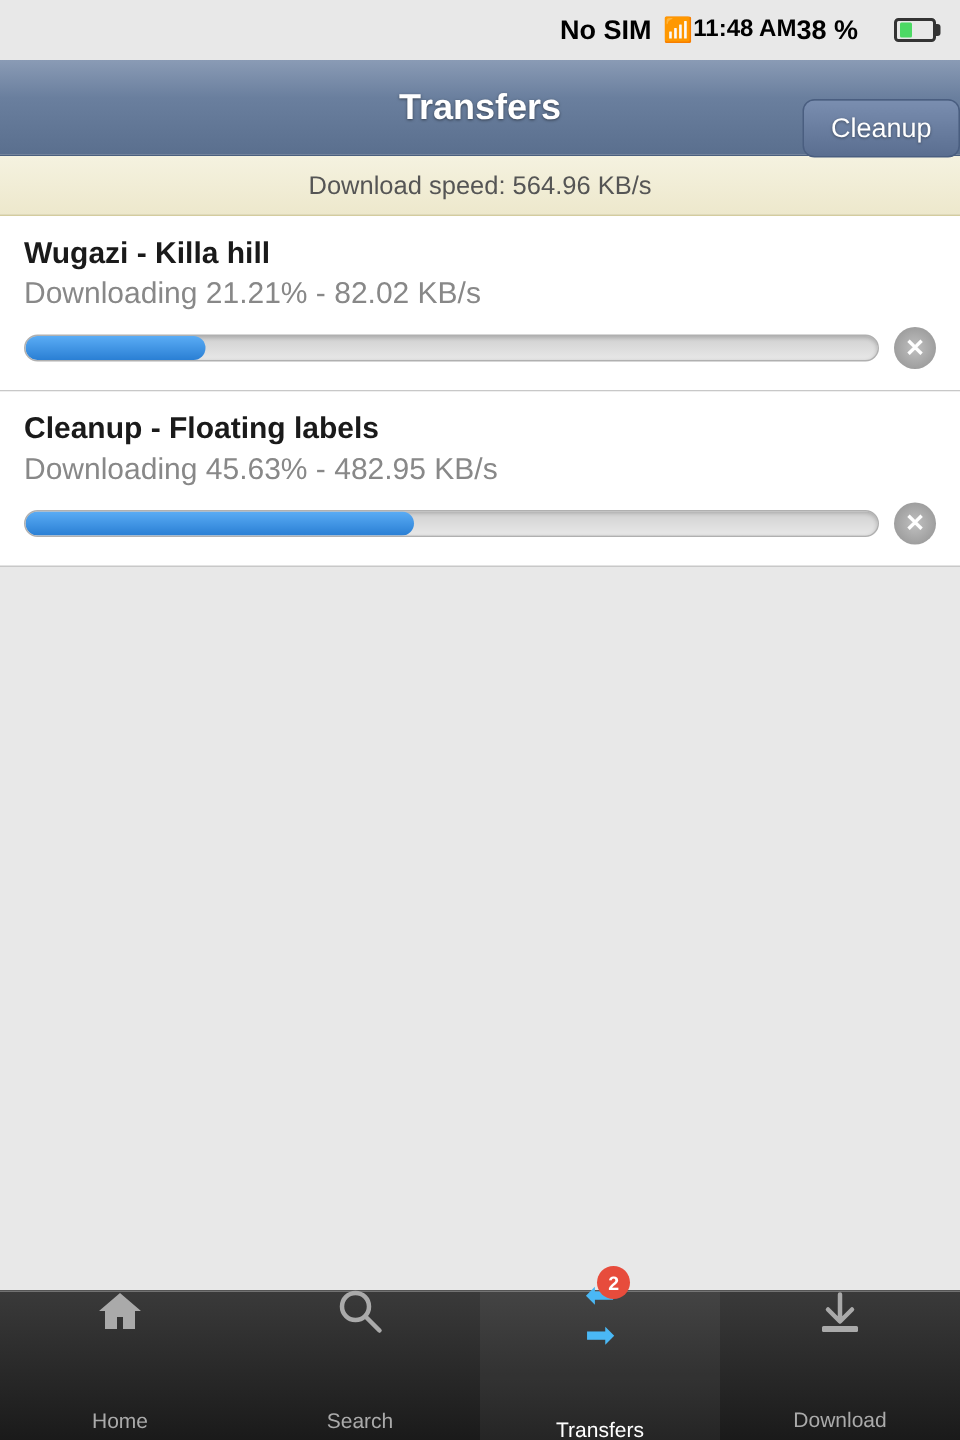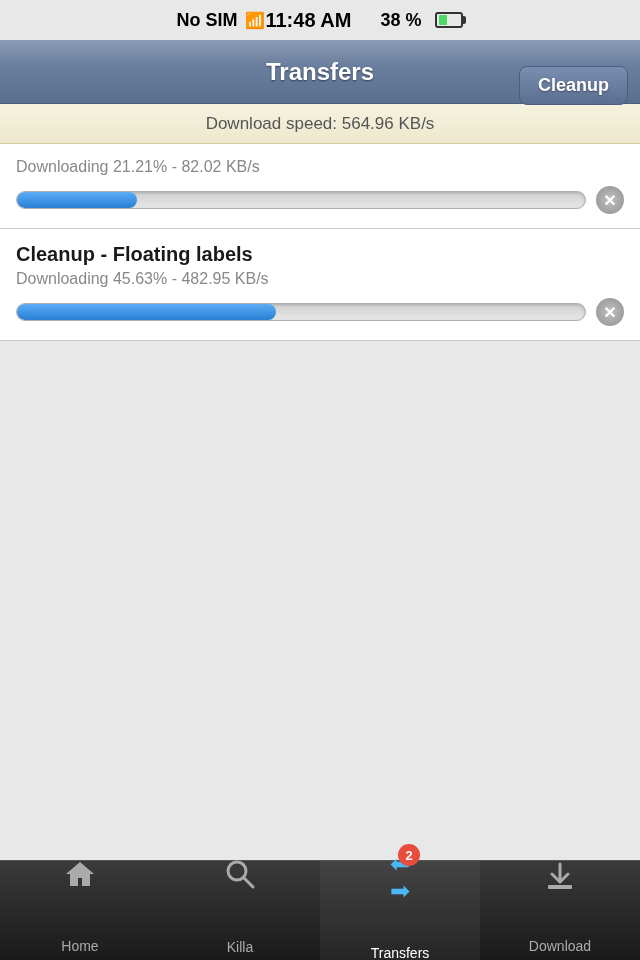--- a/index.html
+++ b/index.html
@@ -13,28 +13,28 @@
       position: relative;
     }
 
     
     #status-bar {
       width: 100%;
       height: 40px;
       background: #e8e8e8;
       display: flex;
       align-items: center;
-      justify-content: center;
+      justify-content: flex-end;
       padding: 0 16px;
       font-size: 18px;
       font-weight: 600;
     }
     .status-left { display: flex; align-items: center; gap: 8px; }
-    .status-center { font-size: 20px; font-weight: 600; }
-    .status-right { display: flex; align-items: center; gap: 14px; font-size: 18px; margin-left: 29px; }
+    .status-center { font-size: 16px; font-weight: 600; }
+    .status-right { display: flex; align-items: center; gap: 24px; font-size: 18px; }
     .battery-icon {
       display: inline-flex; align-items: center;
       border: 2px solid #333; border-radius: 3px; padding: 1px 2px;
       height: 16px; width: 28px; position: relative;
     }
     .battery-fill { background: #4cd964; height: 10px; width: 40%; border-radius: 1px; }
     .battery-tip {
       position: absolute; right: -5px; top: 50%; transform: translateY(-50%);
       width: 3px; height: 8px; background: #333; border-radius: 0 2px 2px 0;
     }
@@ -52,27 +52,27 @@
       border-bottom: 1px solid #4a5f7e;
     }
     #nav-title {
       color: white;
       font-size: 24px;
       font-weight: bold;
       text-shadow: 0 1px 2px rgba(0,0,0,0.5);
     }
     #cleanup-button {
       position: absolute;
-      right: 12px;
+      right: 0;
       background: linear-gradient(to bottom, #7a8eb0, #5a6e90);
       border: 1px solid #4a5e80;
       border-radius: 8px;
       color: white;
       font-size: 18px;
-      font-weight: 700;
+      font-weight: 400;
       padding: 8px 18px;
       cursor: pointer;
       text-shadow: 0 1px 2px rgba(0,0,0,0.4);
       margin-top: 28px;
     }
 
     
     #speed-bar {
       width: 100%;
       height: 40px;
@@ -94,21 +94,21 @@
       border-bottom: 1px solid #c8c8c8;
       position: relative;
     }
     .download-title {
       font-size: 20px;
       font-weight: bold;
       color: #1a1a1a;
       margin-bottom: 4px;
     }
     .download-status {
-      font-size: 16px;
+      font-size: 20px;
       color: #888;
       margin-bottom: 10px;
     }
     .progress-row {
       display: flex;
       align-items: center;
       gap: 10px;
     }
     .progress-bar-container {
       flex: 1;
@@ -240,20 +240,21 @@
 <div id="nav-bar">
   <span id="nav-title">Transfers</span>
   <button id="cleanup-button">Cleanup</button>
 </div>
 
 <div id="speed-bar">
   <span id="speed-text">Download speed: 564.96 KB/s</span>
 </div>
 
 <div class="download-item" id="dl1">
+  <div class="download-title">Wugazi - Killa hill</div>
   <div class="download-status">Downloading 21.21% - 82.02 KB/s</div>
   <div class="progress-row">
     <div class="progress-bar-container">
       <div class="progress-fill" style="width: 21.21%"></div>
     </div>
     <button class="cancel-button">✕</button>
   </div>
 </div>
 
 <div class="download-item" id="dl2">
@@ -280,21 +281,21 @@
     <span class="tab-label">Home</span>
   </div>
 
   <div class="tab-item">
     <span style="font-size:28px; color:#aaa;">
       <svg width="32" height="32" viewBox="0 0 32 32" fill="none" xmlns="http://www.w3.org/2000/svg">
         <circle cx="13" cy="13" r="9" stroke="#aaaaaa" stroke-width="3" fill="none"></circle>
         <line x1="20" y1="20" x2="29" y2="29" stroke="#aaaaaa" stroke-width="3" stroke-linecap="round"></line>
       </svg>
     </span>
-    <span class="tab-label">Killa</span>
+    <span class="tab-label">Search</span>
   </div>
 
   <div class="tab-item active">
     <div class="tab-transfers-icon">
       <div class="arrows-icon">
         <span class="arrow-left">⬅</span>
         <span class="arrow-right">➡</span>
       </div>
       <span class="badge">2</span>
     </div>

